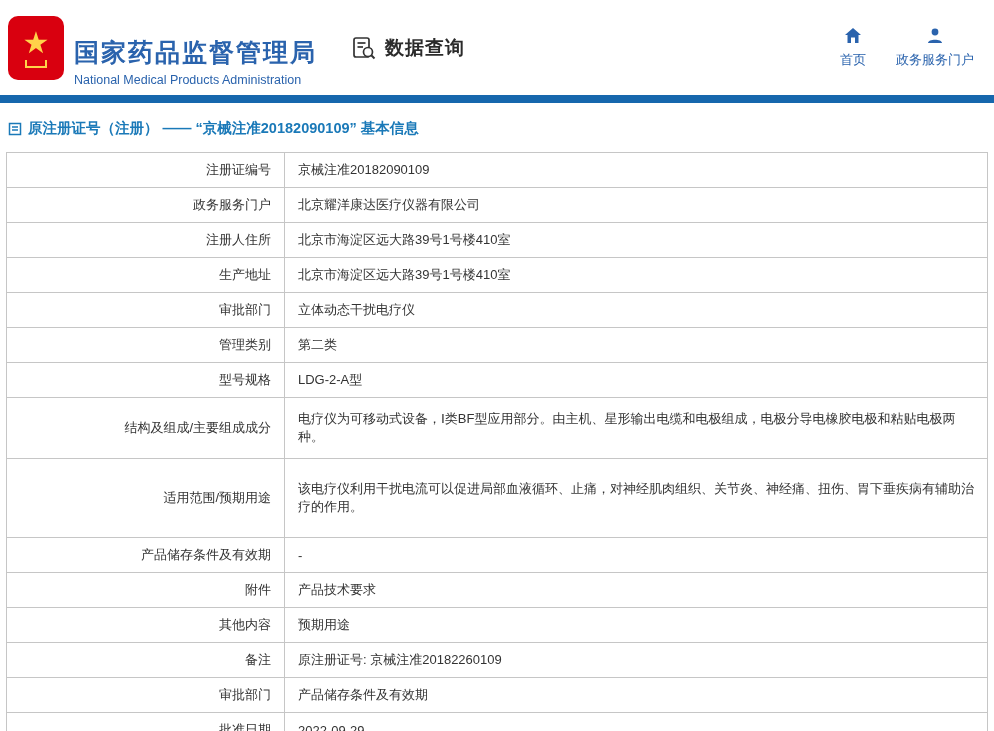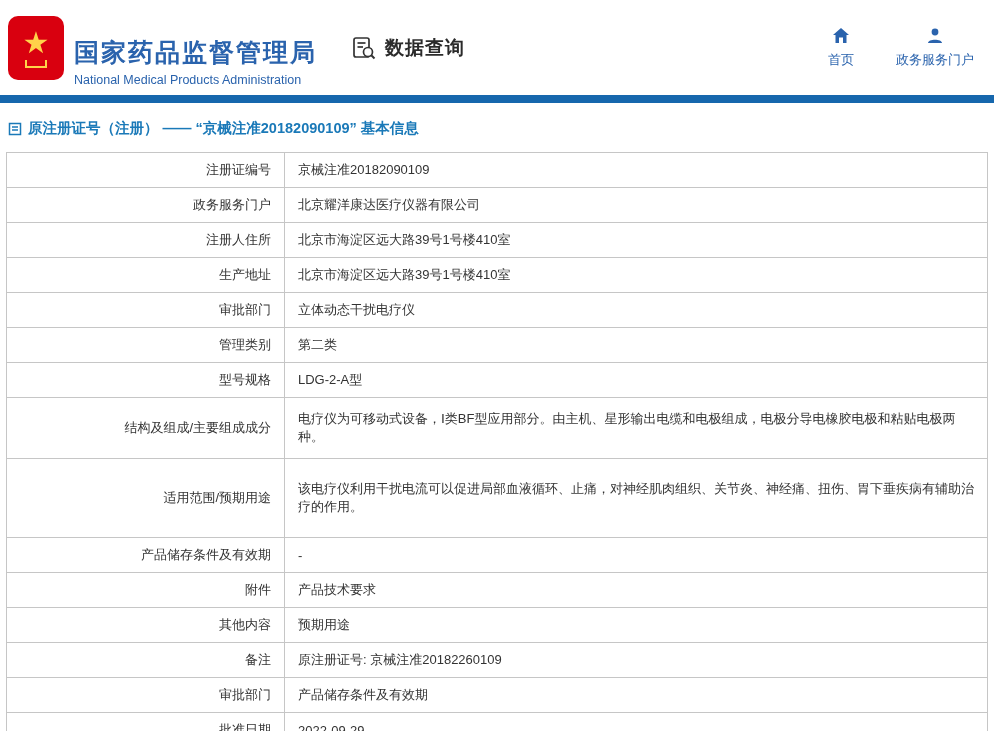--- a/index.html
+++ b/index.html
@@ -36,21 +36,21 @@
 
   .query-block {
     display: flex; align-items: center; gap: 8px;
     margin-left: 34px;
     cursor: pointer;
   }
   .query-label { font-size: 19px; font-weight: bold; color: #2b2b2b; letter-spacing: 1px; }
 
   .header-nav {
     margin-left: auto;
-    display: flex; gap: 42px;
+    display: flex; gap: 30px;
     padding-right: 6px;
     align-items: center;
   }
   .nav-item {
     display: flex; flex-direction: column; align-items: center; gap: 6px;
     cursor: pointer;
   }
   .nav-item .lbl { font-size: 13px; color: #2a63ad; }
 
   

